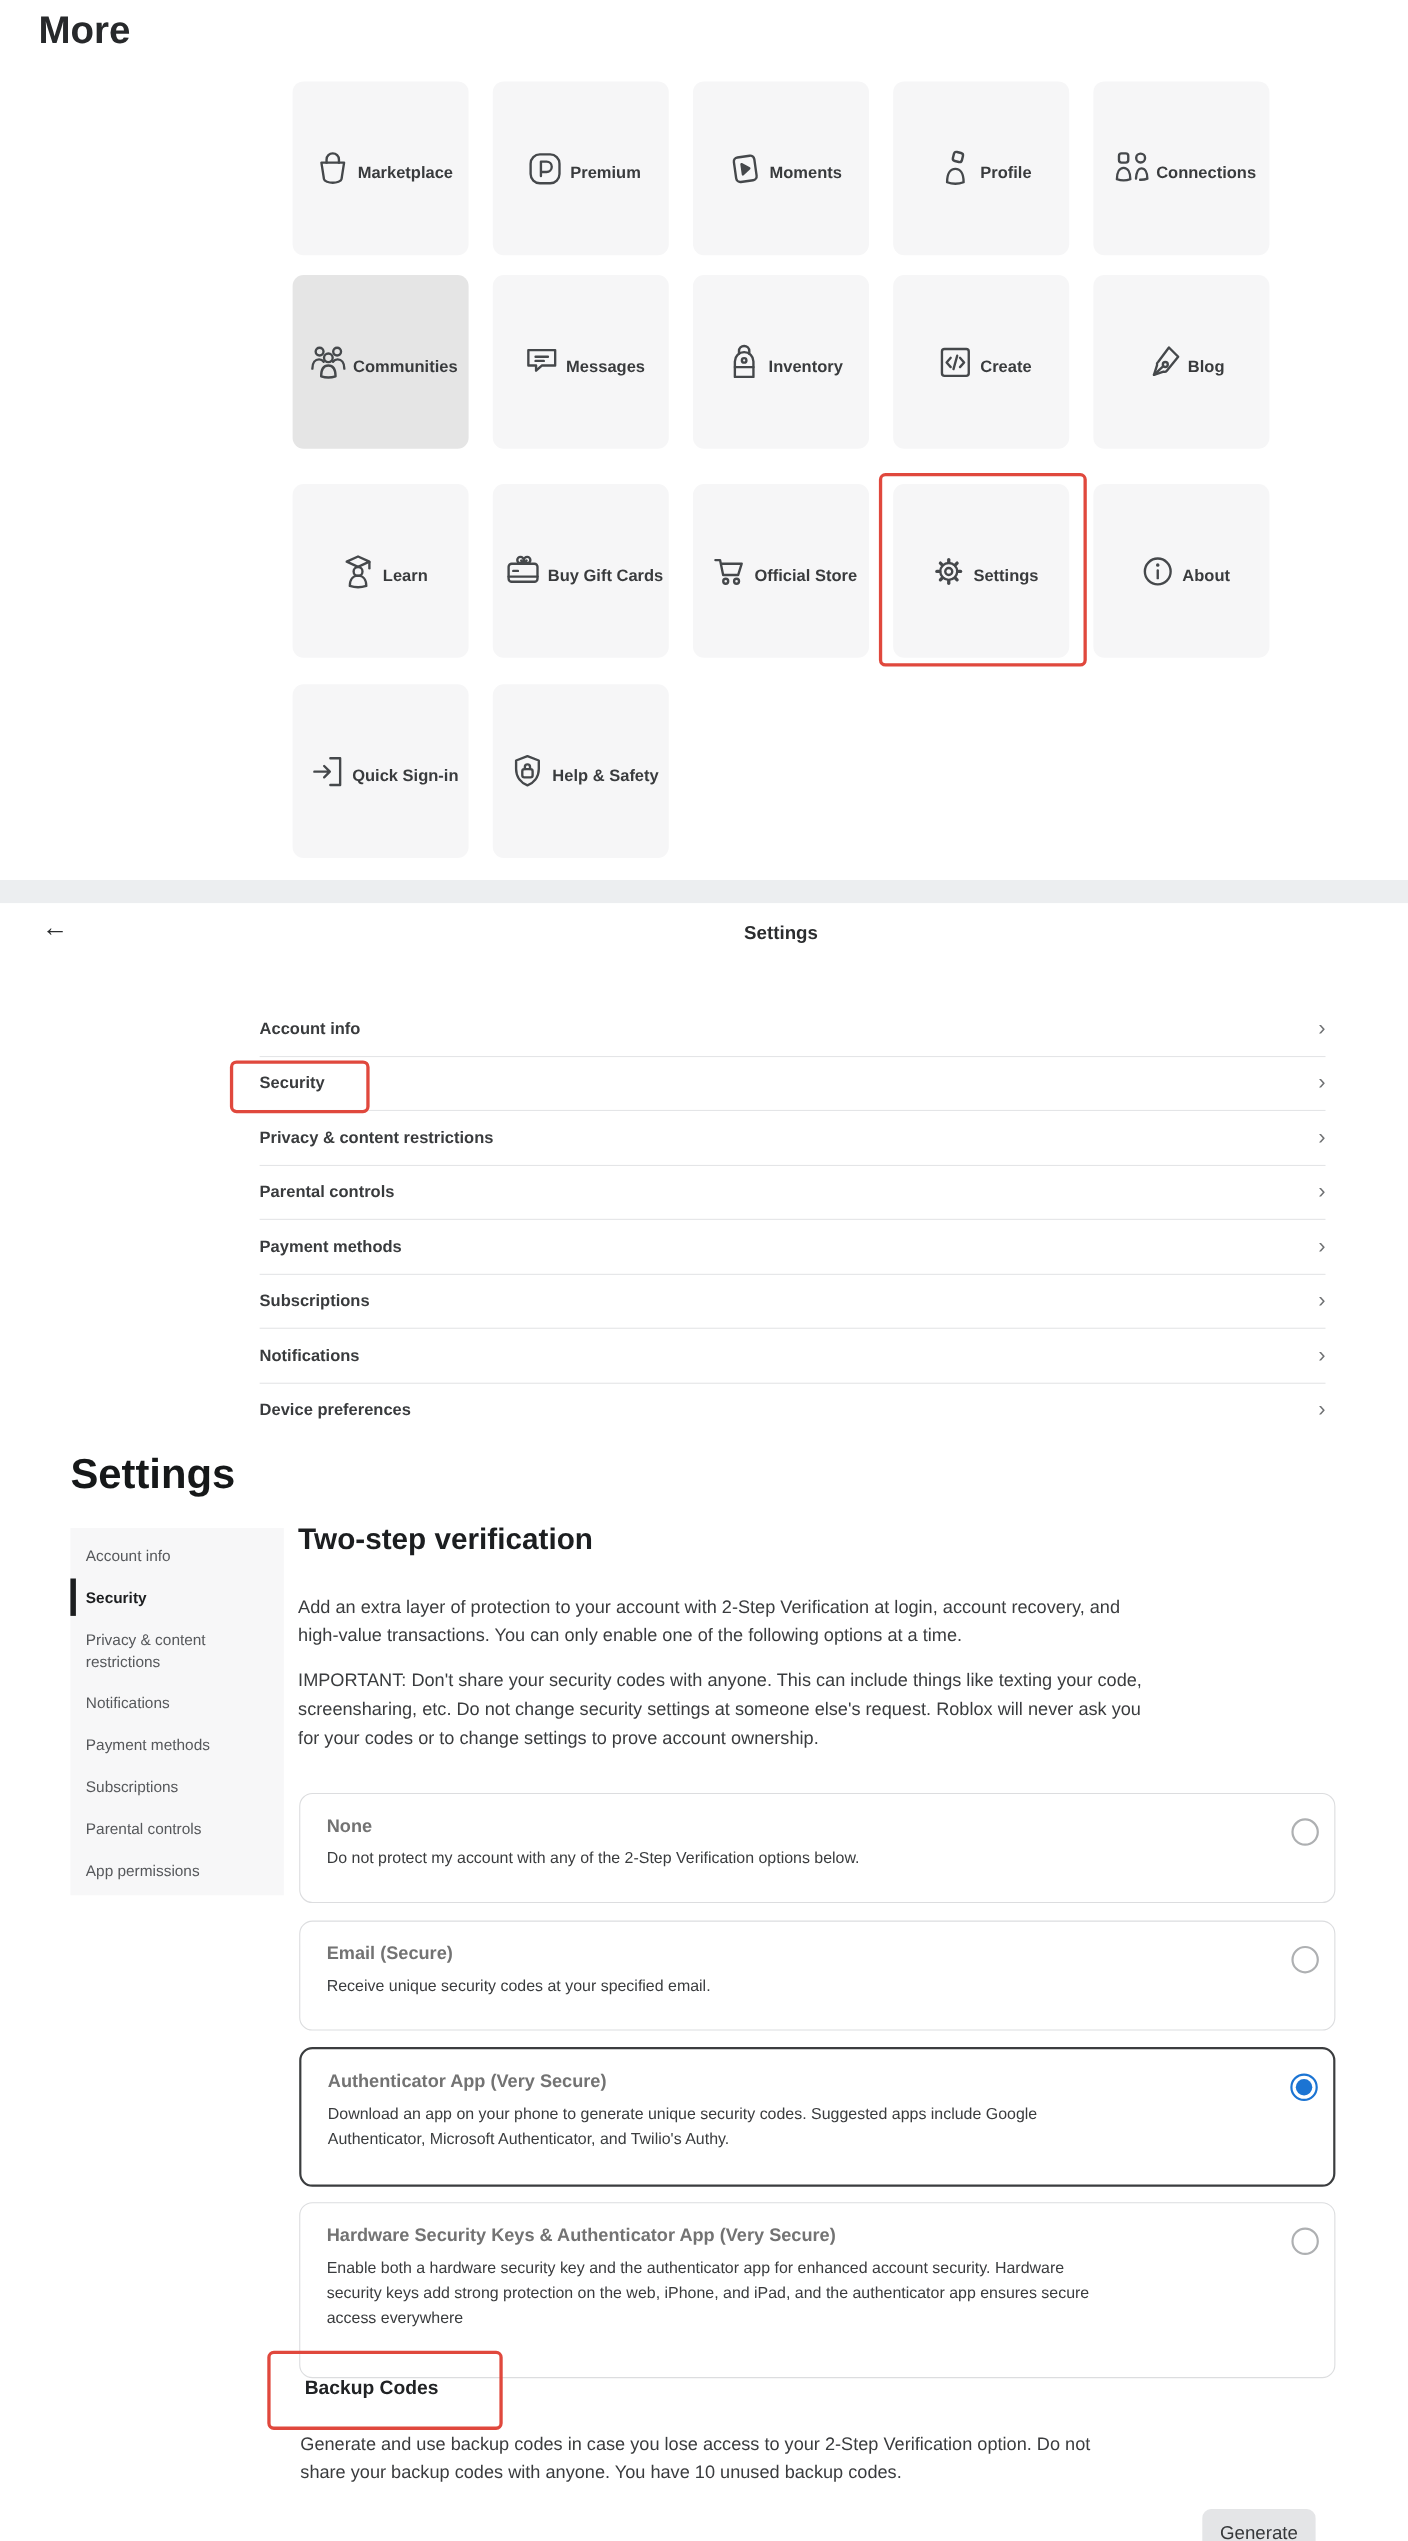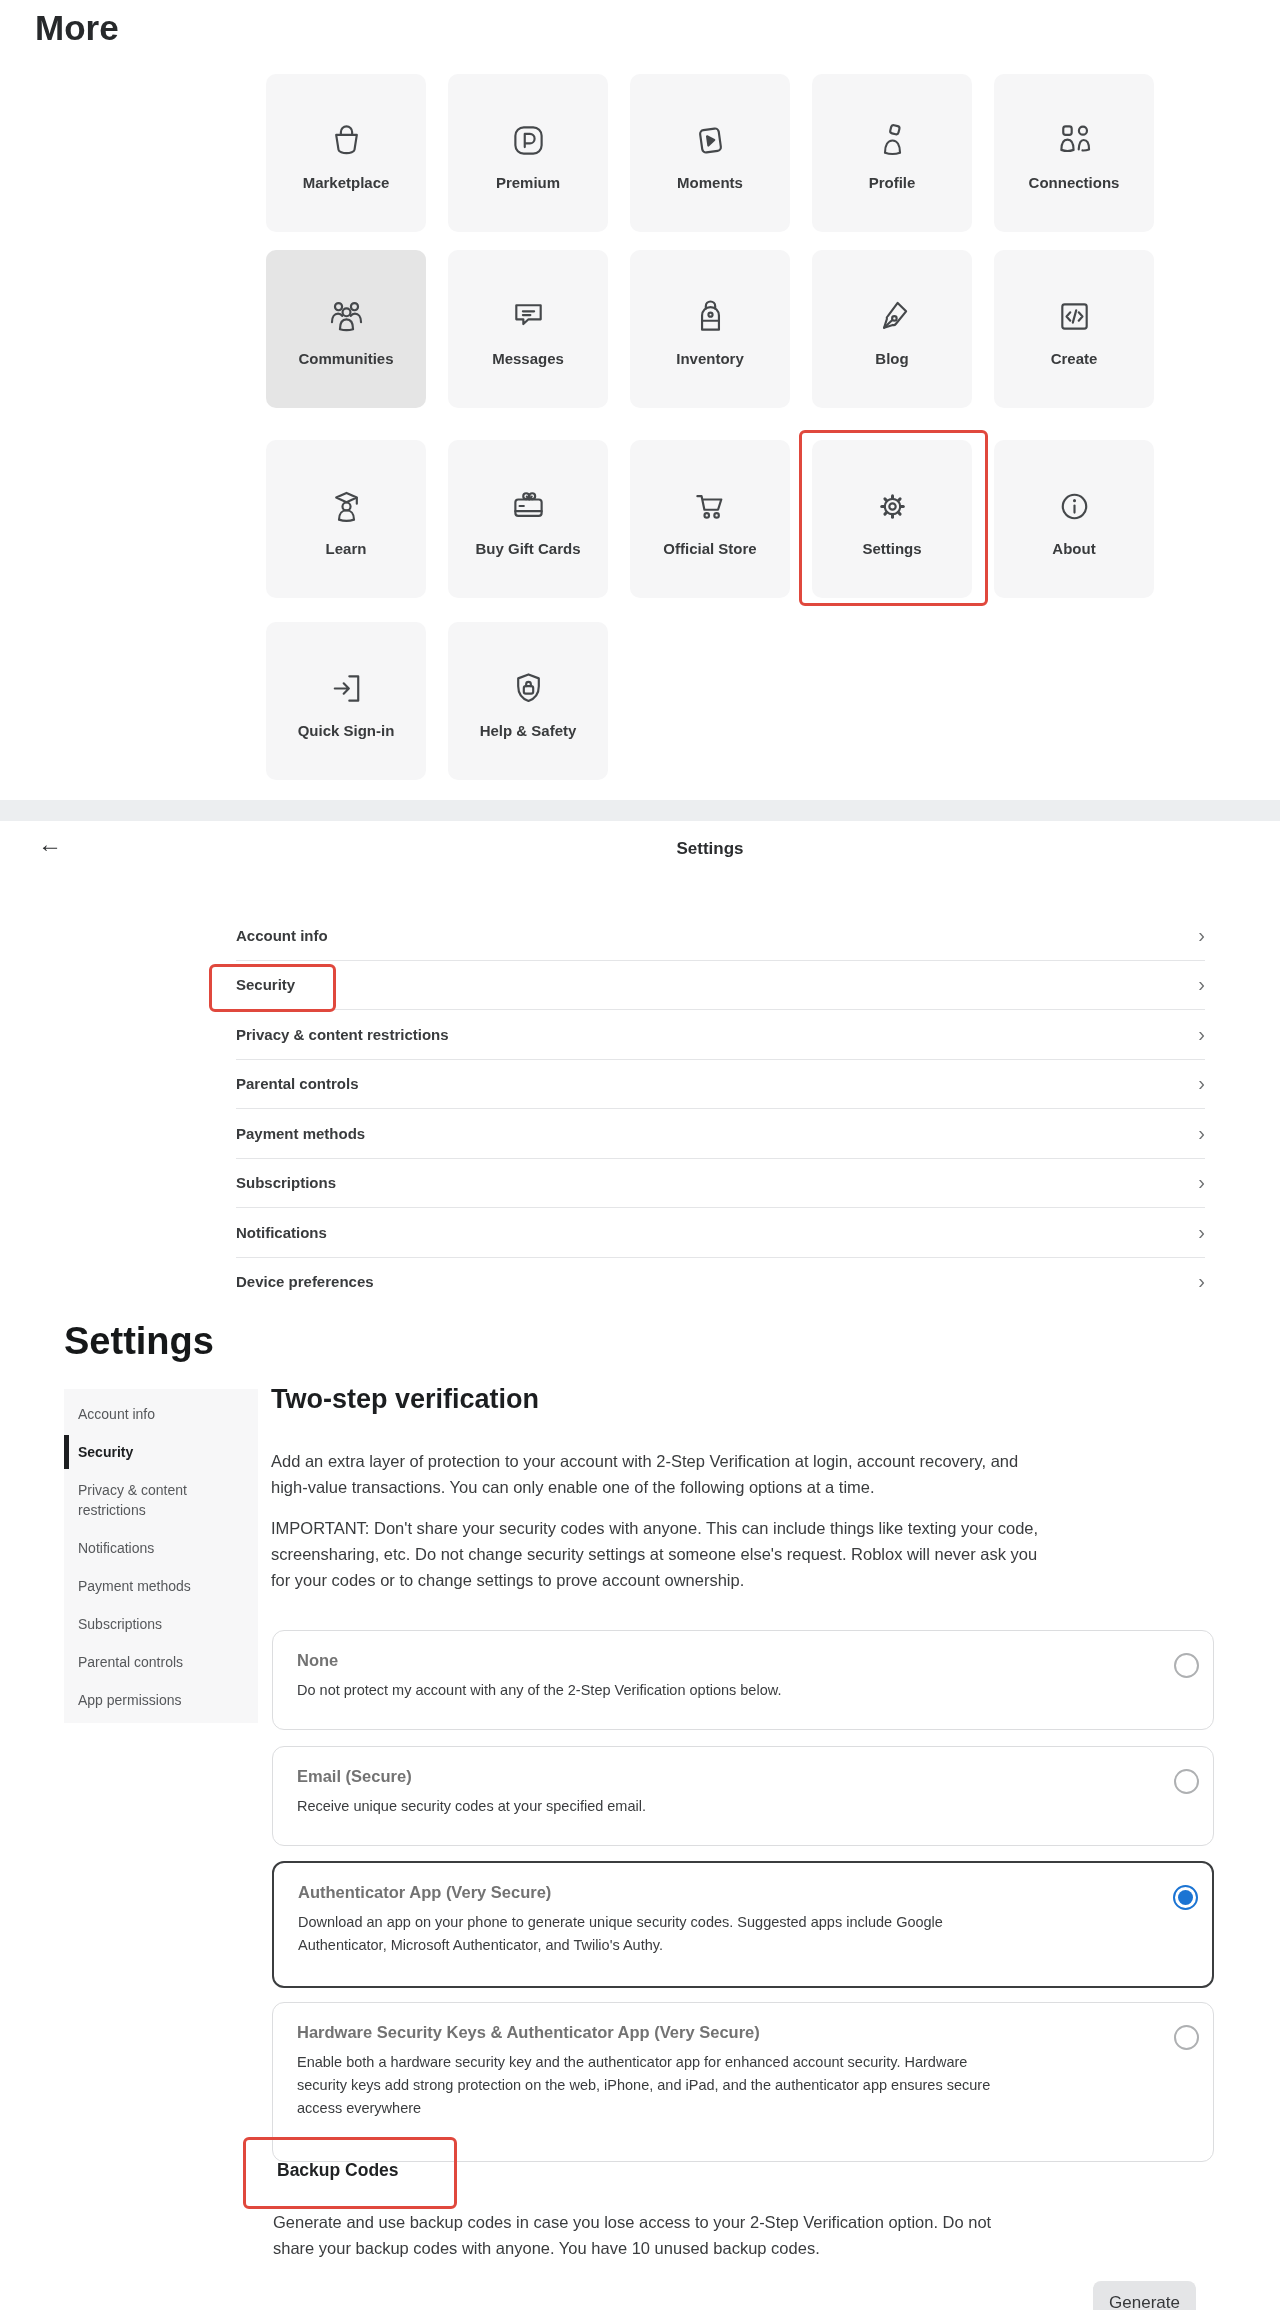--- a/index.html
+++ b/index.html
@@ -3,21 +3,21 @@
 <meta charset="utf-8">
 <style>
   html,body{margin:0;padding:0;background:#fff;}
   .page{position:relative;width:1280px;height:2310px;background:#ffffff;overflow:hidden;
         font-family:"Liberation Sans",sans-serif;color:#393b3d;}
 
   
   .more-title{position:absolute;left:35px;top:8px;font-size:35px;font-weight:800;color:#27292b;}
   .tile-row{position:absolute;left:266px;display:flex;gap:22px;}
   .row1{top:74px}.row2{top:250px}.row3{top:440px}.row4{top:622px}
-  .tile{width:160px;height:158px;background:#f6f6f7;border-radius:10px;display:flex;flex-direction:column;
+  .tile{width:160px;height:158px;background:#f6f6f7;border-radius:10px;display:flex;flex-direction:row;
         align-items:center;justify-content:center;cursor:pointer;}
   .tile.alt{background:#e5e5e5;}
   .ticon{height:50px;display:flex;align-items:center;justify-content:center;}
   svg.ic{width:45px;height:45px;stroke:#45484b;stroke-width:2.3;fill:none;stroke-linecap:round;stroke-linejoin:round;}
   .tile-label{margin-top:9px;font-size:15px;font-weight:600;color:#393b3d;}
 
   
   .hl{position:absolute;border:3px solid #e0483d;border-radius:6px;z-index:6;pointer-events:none;}
   #hl-settings{left:799px;top:430px;width:183px;height:170px;}
   #hl-security{left:209px;top:964px;width:121px;height:42px;}
@@ -153,35 +153,35 @@
             <path d="M19 15.5V13a5 5 0 0 1 10 0v2.5"></path>
             <path d="M15 28.5h18"></path>
             <circle cx="24" cy="22" r="2.2"></circle>
           </svg>
         </span>
       <span class="tile-label">Inventory</span>
     </div>
     <div class="tile">
       <span class="ticon">
           <svg class="ic" viewBox="0 0 48 48">
+            <rect x="11" y="11" width="26" height="26" rx="2.5"></rect>
+            <path d="M19.5 19.5L15.5 24l4 4.5M28.5 19.5l4 4.5-4 4.5M25.8 17.5l-3.6 13"></path>
+          </svg>
+        </span>
+      <span class="tile-label">Create</span>
+    </div>
+    <div class="tile">
+      <span class="ticon">
+          <svg class="ic" viewBox="0 0 48 48">
             <path d="M29.5 9.5l9 9-11 13.5c-.8 1-2 1.4-3.2 1L15 36l3-9.3c-.4-1.2 0-2.4 1-3.2z"></path>
             <circle cx="26" cy="26" r="2.4"></circle>
             <path d="M15 36l8.8-8.3"></path>
           </svg>
         </span>
       <span class="tile-label">Blog</span>
-    </div>
-    <div class="tile">
-      <span class="ticon">
-          <svg class="ic" viewBox="0 0 48 48">
-            <rect x="11" y="11" width="26" height="26" rx="2.5"></rect>
-            <path d="M19.5 19.5L15.5 24l4 4.5M28.5 19.5l4 4.5-4 4.5M25.8 17.5l-3.6 13"></path>
-          </svg>
-        </span>
-      <span class="tile-label">Create</span>
     </div>
   </div>
 
   <div class="tile-row row3">
     <div class="tile">
       <span class="ticon">
           <svg class="ic" viewBox="0 0 48 48">
             <path d="M13 14.5L24 9.5l11 5-11 5z"></path>
             <path d="M35 15v6"></path>
             <circle cx="24" cy="24" r="4.3"></circle>

